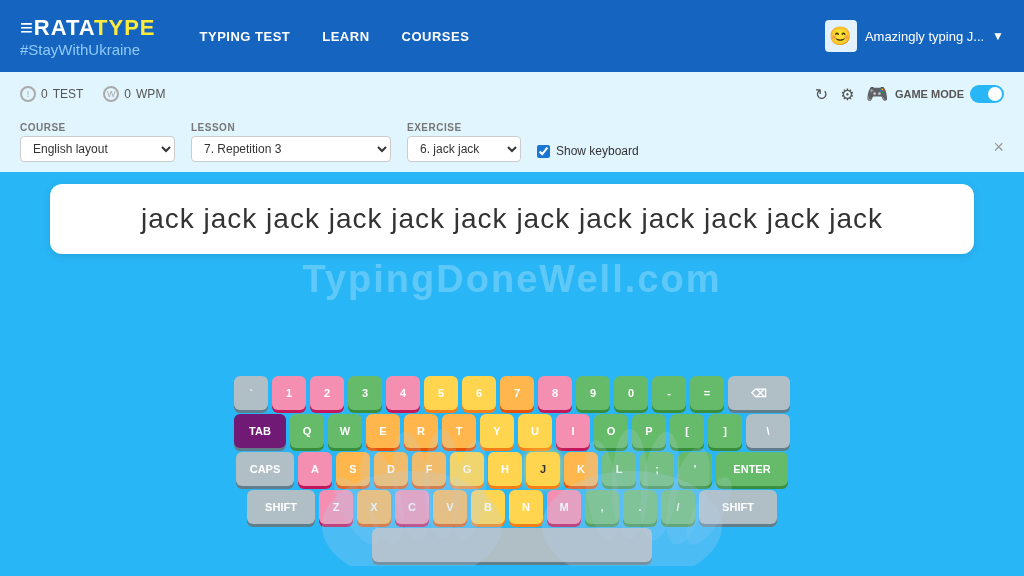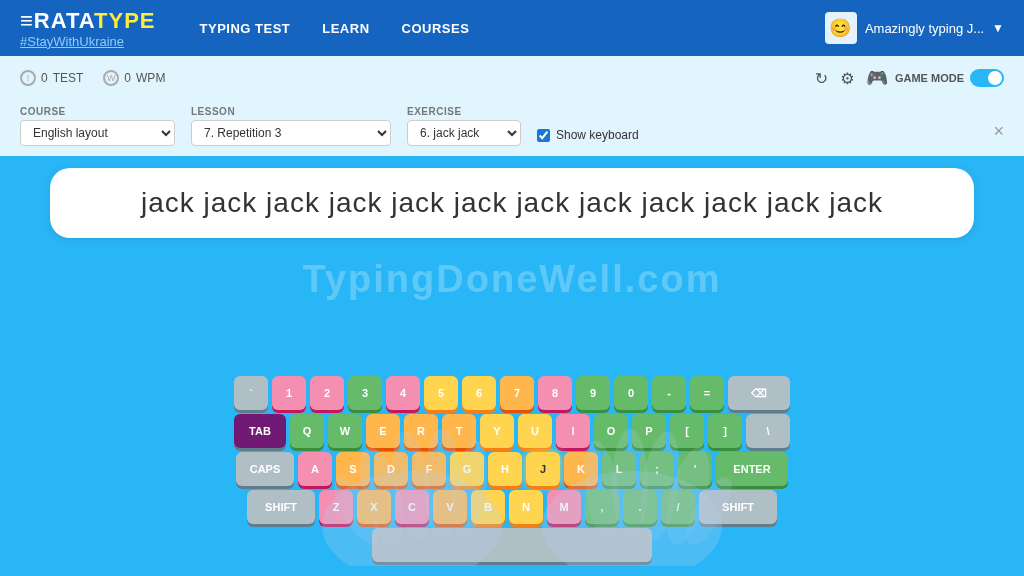--- a/index.html
+++ b/index.html
@@ -11,39 +11,38 @@
       overflow: hidden;
       position: relative;
     }
 
     
     .navbar {
       background: #1565c0;
       display: flex;
       align-items: center;
       padding: 0 20px;
-      height: 56px;
+      height: 72px;
       gap: 10px;
     }
     .logo-area {
       display: flex;
       flex-direction: column;
       margin-right: 20px;
     }
     .logo-text {
       color: white;
       font-weight: 900;
       font-size: 22px;
       letter-spacing: 1px;
     }
     .logo-text span { color: #ffeb3b; }
     .logo-tagline {
       color: #90caf9;
-      font-size: 13px;
-      text-decoration: underline;
+      font-size: 15px;
     }
     .nav-links {
       display: flex;
       gap: 4px;
       flex: 1;
     }
     .nav-link {
       color: white;
       font-size: 13px;
       font-weight: 600;
@@ -201,21 +200,21 @@
       color: #999;
       cursor: pointer;
     }
 
     
     .typing-area-wrapper {
       padding: 12px 50px 0;
     }
     .typing-area {
       background: white;
-      border-radius: 20px;
+      border-radius: 12px;
       padding: 18px 30px;
       font-size: 28px;
       color: #333;
       letter-spacing: 1px;
       text-align: center;
       box-shadow: 0 2px 8px rgba(0,0,0,0.1);
       min-height: 70px;
       display: flex;
       align-items: center;
       justify-content: center;

